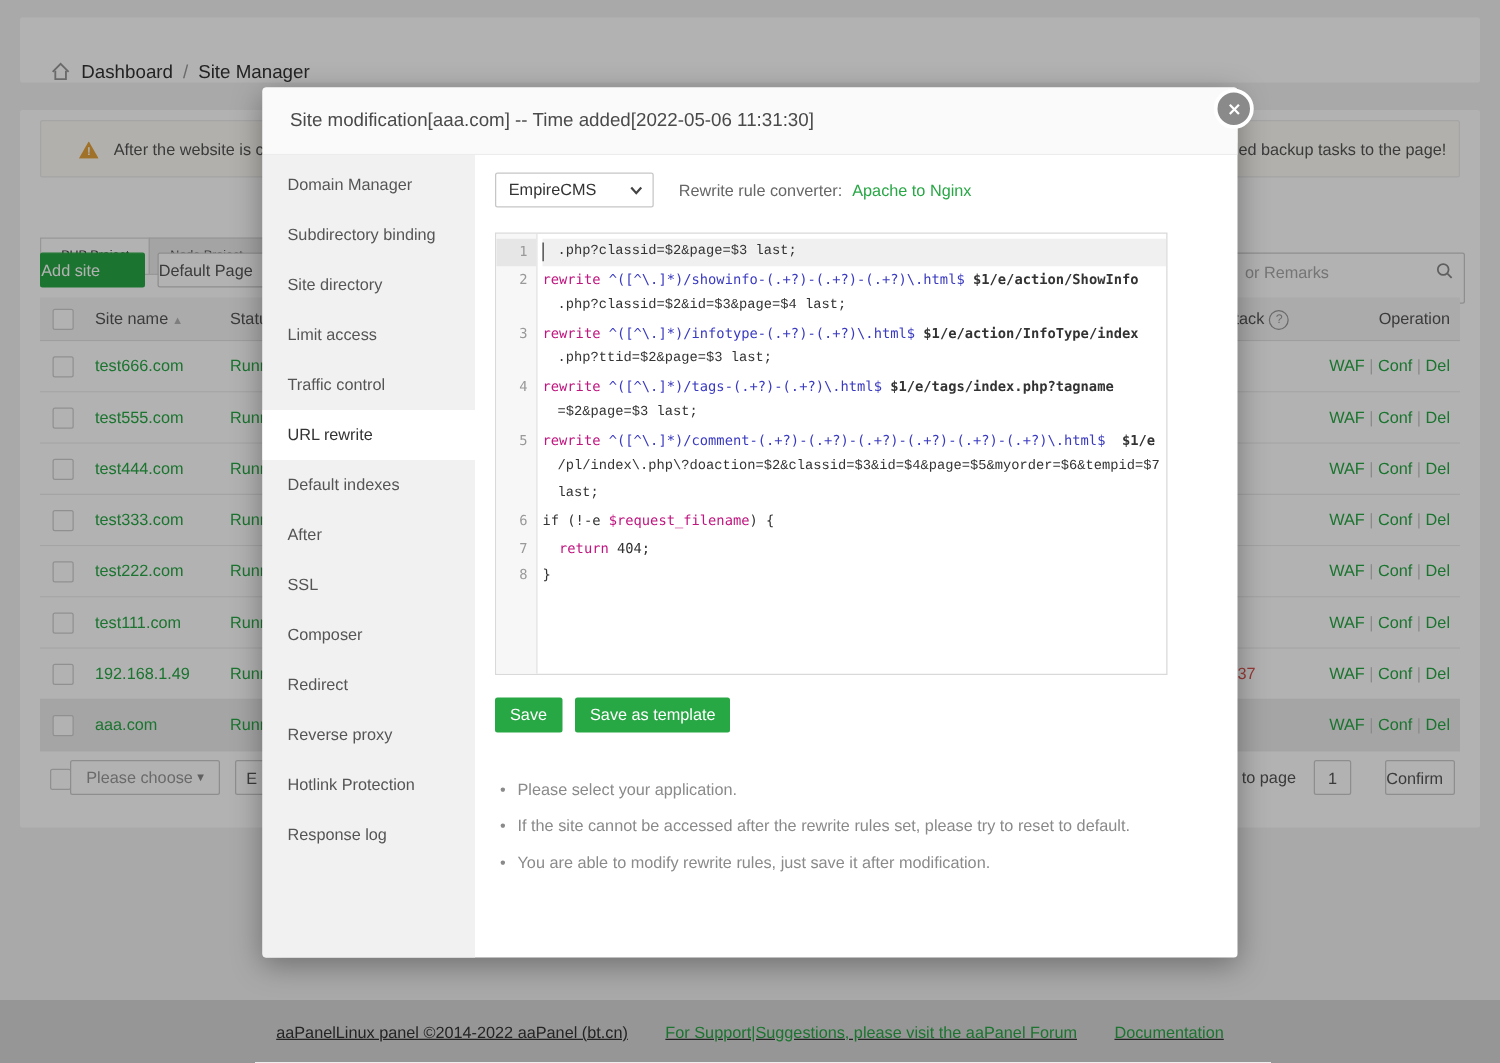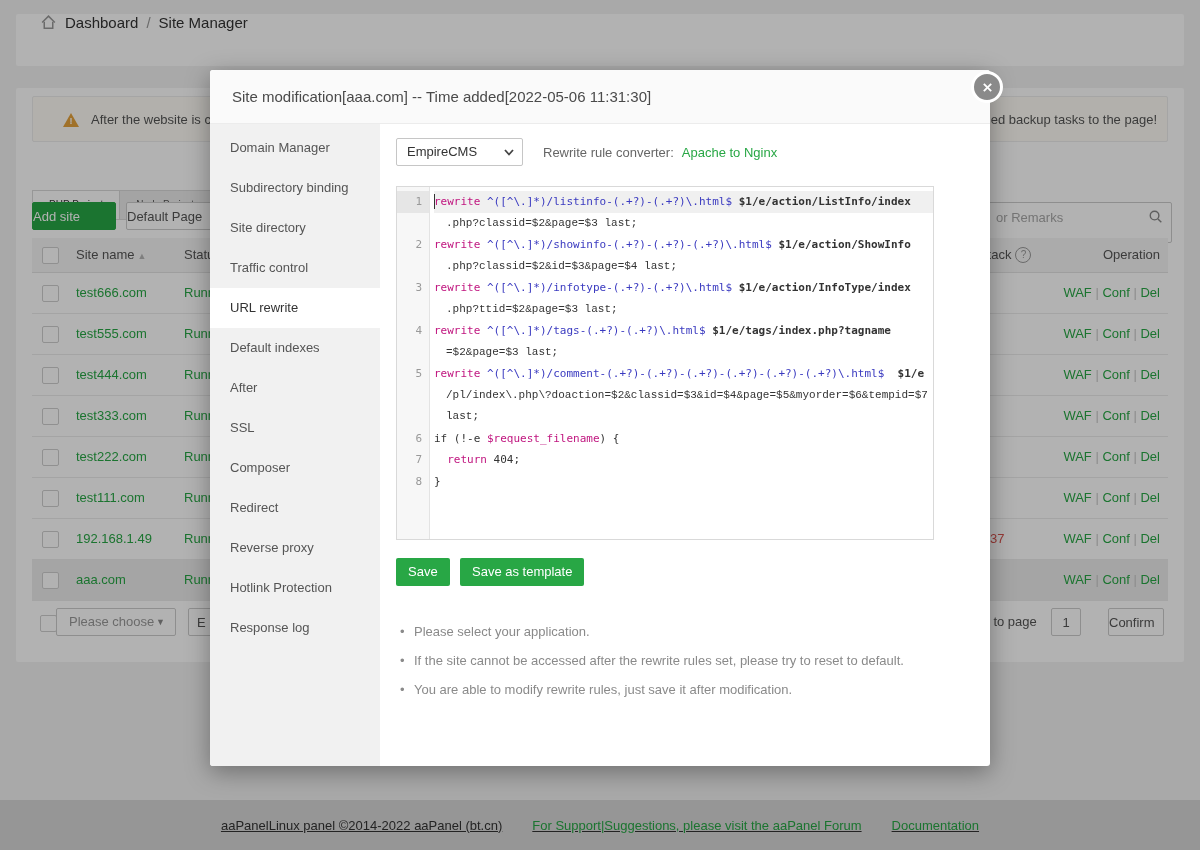--- a/index.html
+++ b/index.html
@@ -1,20 +1,20 @@
 <!DOCTYPE html>
 <html style="--green: #28a745; --red: #d9534f; --kw: #c0157f; --re: #3a3ac0;"><head>
 <meta charset="utf-8">
 <style>
   html,body{margin:0;padding:0;}
   .canvas{position:relative;width:1200px;height:850px;background:#f3f3f3;overflow:hidden;
           font-family:"Liberation Sans",sans-serif;color:#333;}
   
   .crumbbar{position:absolute;left:16px;top:14px;width:1168px;height:52px;background:#fff;
-            border-radius:2px;display:flex;align-items:flex-start;padding-left:24px;box-sizing:border-box;
+            border-radius:2px;display:flex;align-items:flex-end;padding-left:24px;box-sizing:border-box;
             gap:8px;font-size:15px;color:#333;}
   .crumb-sep{color:#999;}
   .maincard{position:absolute;left:16px;top:88px;width:1168px;height:574px;background:#fff;border-radius:2px;}
   .alert{position:absolute;left:16px;top:8px;width:1136px;height:46px;border:1px solid #ececec;
          background:#fffdf7;box-sizing:border-box;border-radius:2px;font-size:13px;color:#555;}
   .warn-tri{position:absolute;left:30px;top:16px;width:16px;height:14px;background:#e6a23c;
             clip-path:polygon(50% 0,100% 100%,0 100%);}
   .warn-tri span{position:absolute;left:0;right:0;top:3px;text-align:center;color:#fff;font-size:9px;font-weight:bold;}
   .alert-left{position:absolute;left:58px;top:15px;}
   .alert-right{position:absolute;right:10px;top:15px;}
@@ -258,20 +258,21 @@
       <svg width="11" height="11" viewBox="0 0 12 12">
         <line x1="2" y1="2" x2="10" y2="10" stroke="#fff" stroke-width="2"></line>
         <line x1="10" y1="2" x2="2" y2="10" stroke="#fff" stroke-width="2"></line>
       </svg>
     </div>
     <div class="mheader">Site modification[aaa.com] -- Time added[2022-05-06 11:31:30]</div>
     <div class="msidebar">
         <div class="sitem">Domain Manager</div>
         <div class="sitem">Subdirectory binding</div>
         <div class="sitem">Site directory</div>
+        <div class="sitem">Limit access</div>
         <div class="sitem">Traffic control</div>
         <div class="sitem active">URL rewrite</div>
         <div class="sitem">Default indexes</div>
         <div class="sitem">After</div>
         <div class="sitem">SSL</div>
         <div class="sitem">Composer</div>
         <div class="sitem">Redirect</div>
         <div class="sitem">Reverse proxy</div>
         <div class="sitem">Hotlink Protection</div>
         <div class="sitem">Response log</div>
@@ -288,21 +289,20 @@
         <span class="convlabel">Rewrite rule converter:</span>
         <span class="convlink glink">Apache to Nginx</span>
       </div>
 
       <div class="editor">
         <div class="gutterbg"></div>
         <div class="codearea">
             <div class="cl act">
               <div class="ln">1</div>
               <div class="cbody">
-                <div class="vr"><span class="tk-k">rewrite </span><span class="tk-r">^([^\.]*)/listinfo-(.+?)-(.+?)\.html$ </span><span class="tk-b">$1/e/action/ListInfo/index</span></div>
                 <div class="vr cont"><span class="tk-p">.php?classid=$2&amp;page=$3 last;</span></div>
               </div>
             </div>
             <div class="cl">
               <div class="ln">2</div>
               <div class="cbody">
                 <div class="vr"><span class="tk-k">rewrite </span><span class="tk-r">^([^\.]*)/showinfo-(.+?)-(.+?)-(.+?)\.html$ </span><span class="tk-b">$1/e/action/ShowInfo</span></div>
                 <div class="vr cont"><span class="tk-p">.php?classid=$2&amp;id=$3&amp;page=$4 last;</span></div>
               </div>
             </div>

